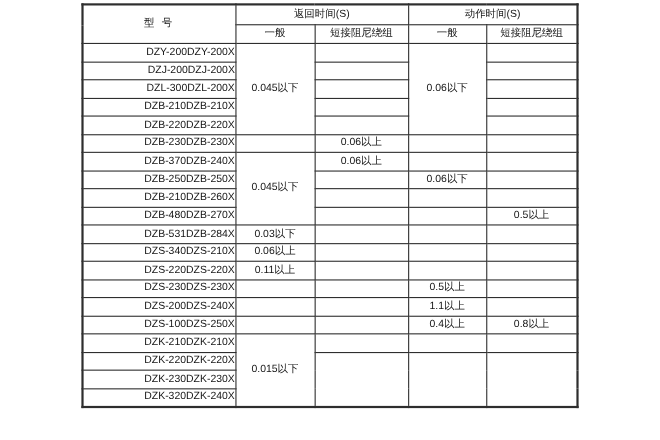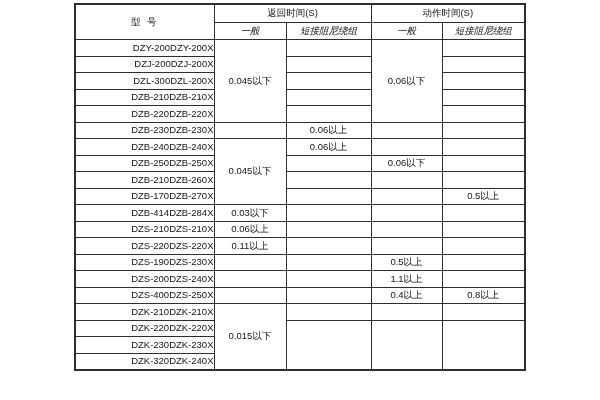--- a/index.html
+++ b/index.html
@@ -23,21 +23,21 @@
     font-size: 9.5px;
     font-weight: normal;
     color: #141414;
     text-align: center;
     vertical-align: middle;
     line-height: 1.1;
     overflow: hidden;
     white-space: nowrap;
   }
   thead tr.group-row th { height: 17px; }
-  thead tr.sub-row th { height: 16px; font-style: italic; }
+  thead tr.sub-row th { height: 16px; }
   tbody td { height: 15.5px; }
   th.model-head { letter-spacing: 2px; }
   td.model-cell .pair {
     display: flex;
     justify-content: flex-end;
   }
   td.model-cell .pair span { display: inline-block; }
   col.c-model  { width: 139px; }
   col.c-ag     { width: 72px; }
   col.c-ad     { width: 85px; }
@@ -130,21 +130,21 @@
             </div>
           </td>
           <td></td>
           <td>0.06以上</td>
           <td></td>
           <td></td>
         </tr>
         <tr>
           <td class="model-cell">
             <div class="pair">
-              <span>DZB-240</span>
+              <span>DZB-370</span>
               <span>DZB-240X</span>
             </div>
           </td>
           <td rowspan="4">0.045以下</td>
           <td>0.06以上</td>
           <td></td>
           <td></td>
         </tr>
         <tr>
           <td class="model-cell">
@@ -164,44 +164,44 @@
               <span>DZB-260X</span>
             </div>
           </td>
           <td></td>
           <td></td>
           <td></td>
         </tr>
         <tr>
           <td class="model-cell">
             <div class="pair">
-              <span>DZB-170</span>
+              <span>DZB-480</span>
               <span>DZB-270X</span>
             </div>
           </td>
           <td></td>
           <td></td>
           <td>0.5以上</td>
         </tr>
         <tr>
           <td class="model-cell">
             <div class="pair">
-              <span>DZB-414</span>
+              <span>DZB-531</span>
               <span>DZB-284X</span>
             </div>
           </td>
           <td>0.03以下</td>
           <td></td>
           <td></td>
           <td></td>
         </tr>
         <tr>
           <td class="model-cell">
             <div class="pair">
-              <span>DZS-210</span>
+              <span>DZS-340</span>
               <span>DZS-210X</span>
             </div>
           </td>
           <td>0.06以上</td>
           <td></td>
           <td></td>
           <td></td>
         </tr>
         <tr>
           <td class="model-cell">
@@ -211,21 +211,21 @@
             </div>
           </td>
           <td>0.11以上</td>
           <td></td>
           <td></td>
           <td></td>
         </tr>
         <tr>
           <td class="model-cell">
             <div class="pair">
-              <span>DZS-190</span>
+              <span>DZS-230</span>
               <span>DZS-230X</span>
             </div>
           </td>
           <td></td>
           <td></td>
           <td>0.5以上</td>
           <td></td>
         </tr>
         <tr>
           <td class="model-cell">
@@ -235,21 +235,21 @@
             </div>
           </td>
           <td></td>
           <td></td>
           <td>1.1以上</td>
           <td></td>
         </tr>
         <tr>
           <td class="model-cell">
             <div class="pair">
-              <span>DZS-400</span>
+              <span>DZS-100</span>
               <span>DZS-250X</span>
             </div>
           </td>
           <td></td>
           <td></td>
           <td>0.4以上</td>
           <td>0.8以上</td>
         </tr>
         <tr>
           <td class="model-cell">

